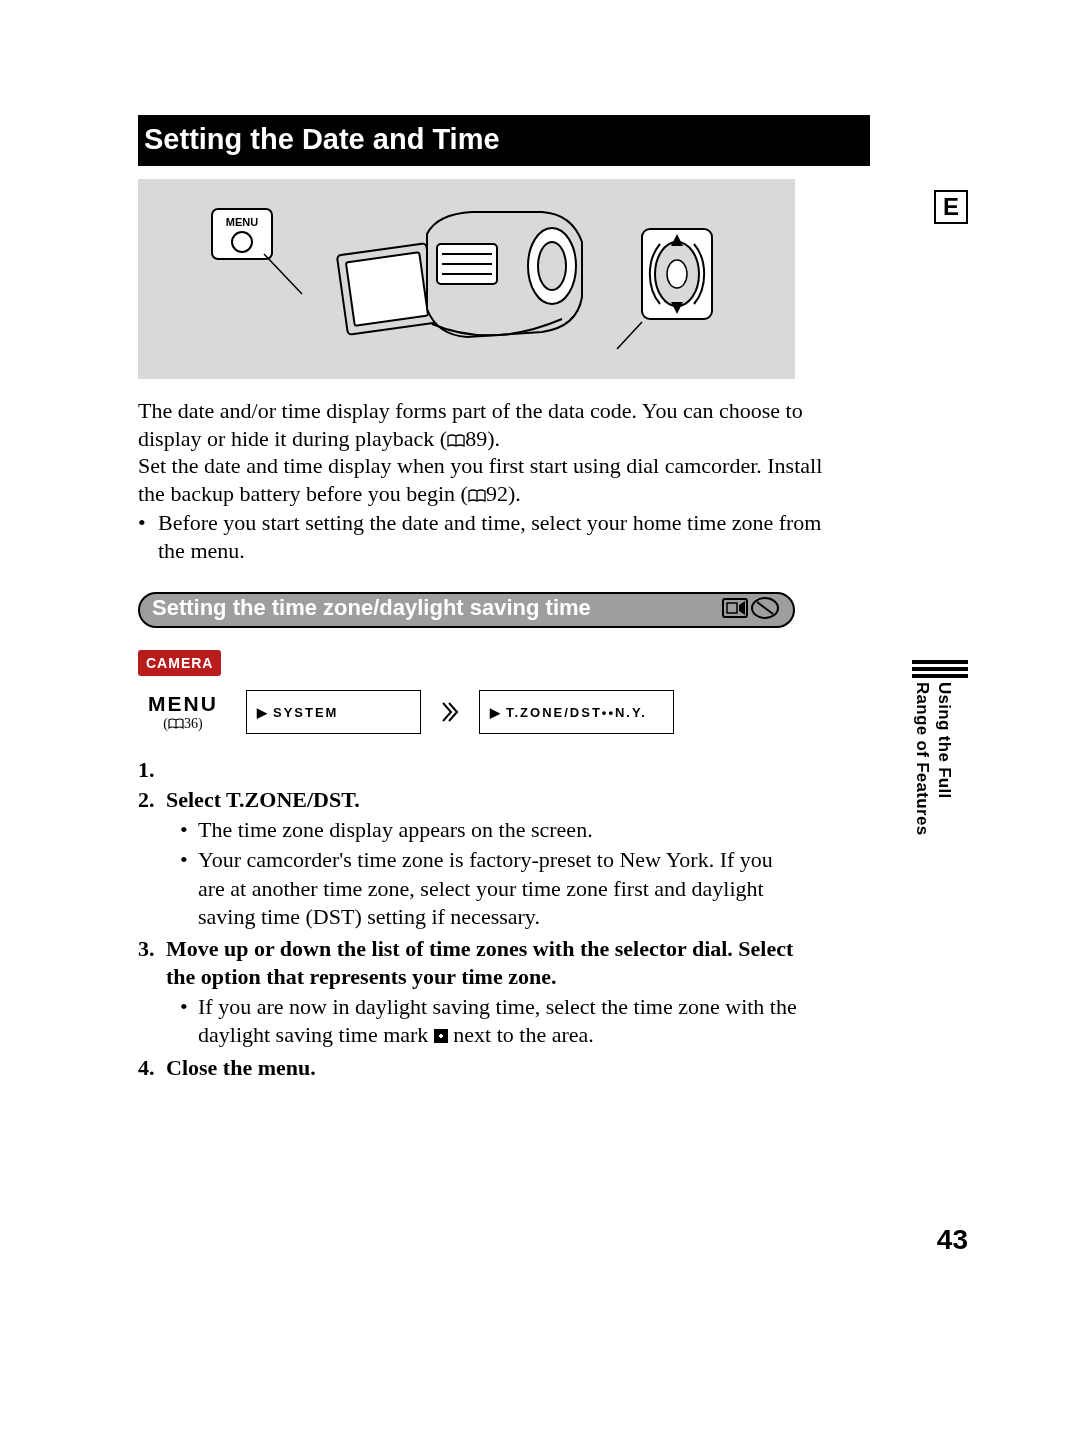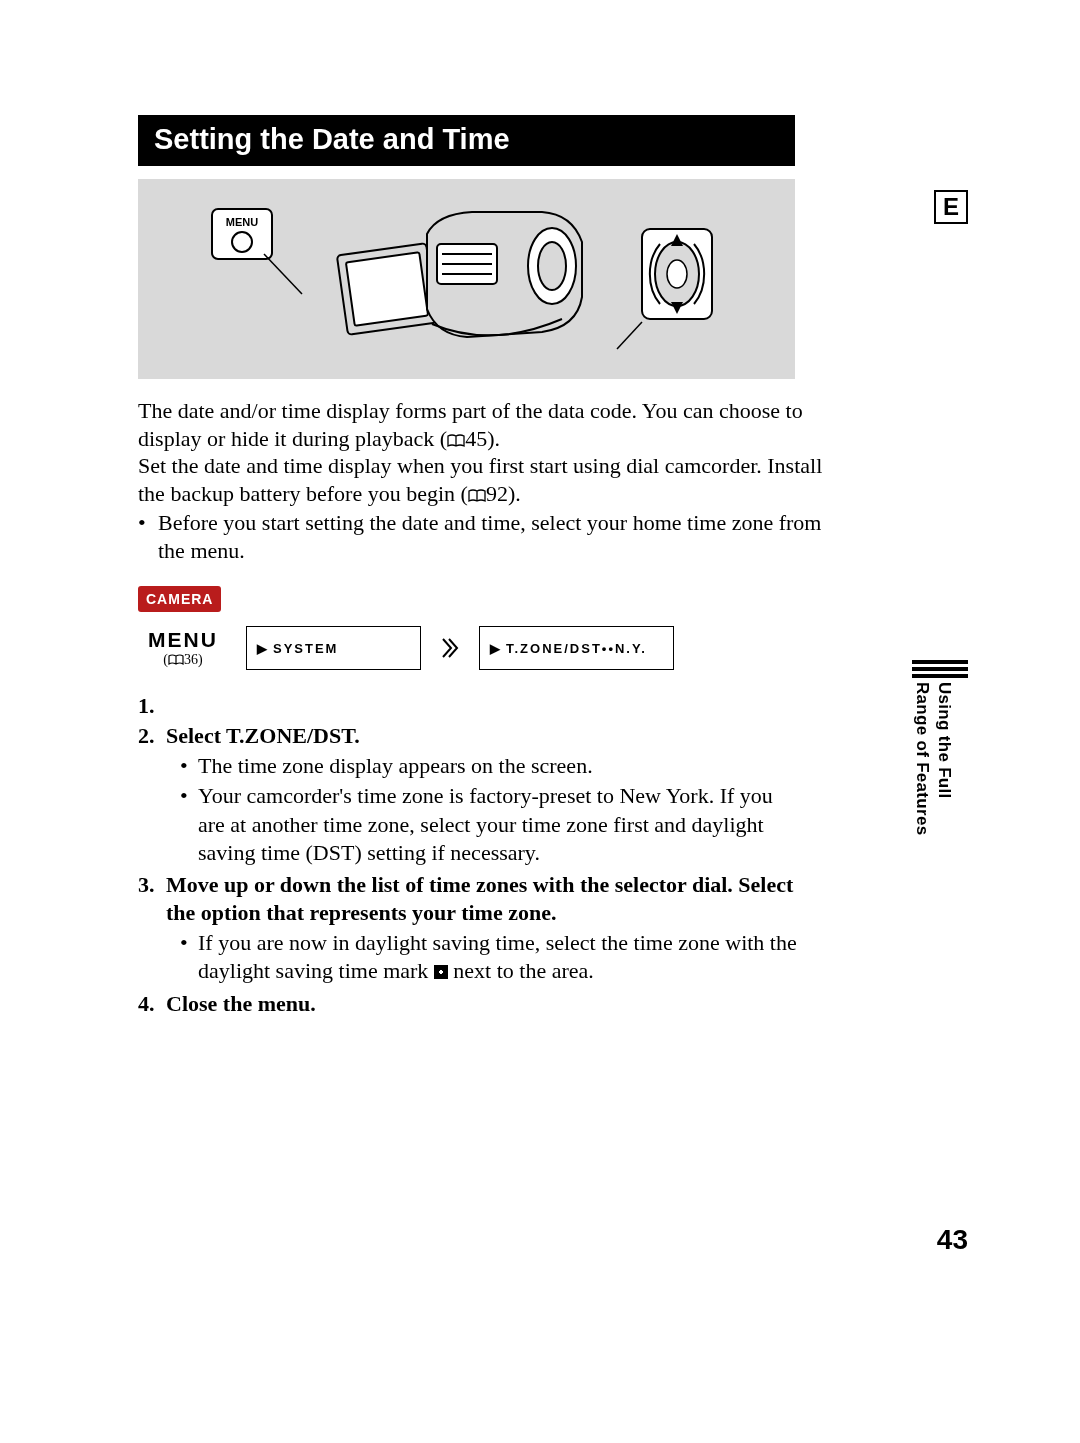--- a/index.html
+++ b/index.html
@@ -14,22 +14,22 @@
   .page {
     padding: 115px 110px 0 138px;
     position: relative;
   }
   .title-bar {
     background: #000;
     color: #fff;
     font-family: Arial, Helvetica, sans-serif;
     font-weight: bold;
     font-size: 29px;
-    padding: 8px 14px 10px 16px;
-    width: 657px;
+    padding: 8px 14px 10px 6px;
+    width: 732px;
   }
   .illus-box {
     margin-top: 13px;
     width: 657px;
     height: 200px;
     background: #d9d9d9;
     display: flex;
     align-items: center;
     justify-content: center;
     gap: 20px;
@@ -259,33 +259,46 @@
       <path d="M48 40 a30 40 0 0 0 0 60" fill="none" stroke="#000" stroke-width="2"></path>
       <path d="M82 40 a30 40 0 0 1 0 60" fill="none" stroke="#000" stroke-width="2"></path>
       <line x1="30" y1="118" x2="5" y2="145" stroke="#000" stroke-width="1.5"></line>
     </svg>
   </div>
 
   <div class="body-text">
     <p>
       <span>The date and/or time display forms part of the data code. You can choose to display or hide it during playback (</span><svg class="ref-icon" width="18" height="14">
           <path d="M1 2 Q5 0 9 2 Q13 0 17 2 V12 Q13 10 9 12 Q5 10 1 12 Z M9 2 V12" fill="none" stroke="#000" stroke-width="1.3"></path>
-        </svg><span>45).</span>
+        </svg><span>89).</span>
     </p>
     <p>
       <span>Set the date and time display when you first start using dial camcorder. Install the backup battery before you begin (</span><svg class="ref-icon" width="18" height="14">
           <path d="M1 2 Q5 0 9 2 Q13 0 17 2 V12 Q13 10 9 12 Q5 10 1 12 Z M9 2 V12" fill="none" stroke="#000" stroke-width="1.3"></path>
         </svg><span>92).</span>
     </p>
     <div class="bullet">
       <div class="dot">•</div>
       <div>Before you start setting the date and time, select your home time zone from the menu.</div>
     </div>
   </div>
 
+  <div class="sub-title-row">
+    <div class="sub-title-pill"></div>
+    <div class="sub-title-text">Setting the time zone/daylight saving time</div>
+    <div class="sub-title-icons">
+      <svg width="60" height="28">
+        <rect x="2" y="4" width="24" height="18" rx="2" fill="none" stroke="#000" stroke-width="2"></rect>
+        <rect x="6" y="8" width="10" height="10" fill="none" stroke="#000" stroke-width="1.5"></rect>
+        <path d="M18 10 l6 -4 v14 l-6 -4 z" fill="#000"></path>
+        <ellipse cx="44" cy="13" rx="13" ry="10" fill="none" stroke="#000" stroke-width="2"></ellipse>
+        <line x1="36" y1="7" x2="52" y2="19" stroke="#000" stroke-width="2"></line>
+      </svg>
+    </div>
+  </div>
 
   <div>
     <span class="camera-badge">CAMERA</span>
   </div>
 
   <div class="menu-row">
     <div class="menu-block">
       <div class="menu-word">MENU</div>
       <div class="menu-ref">
         (<svg class="ref-icon" width="16" height="12">

